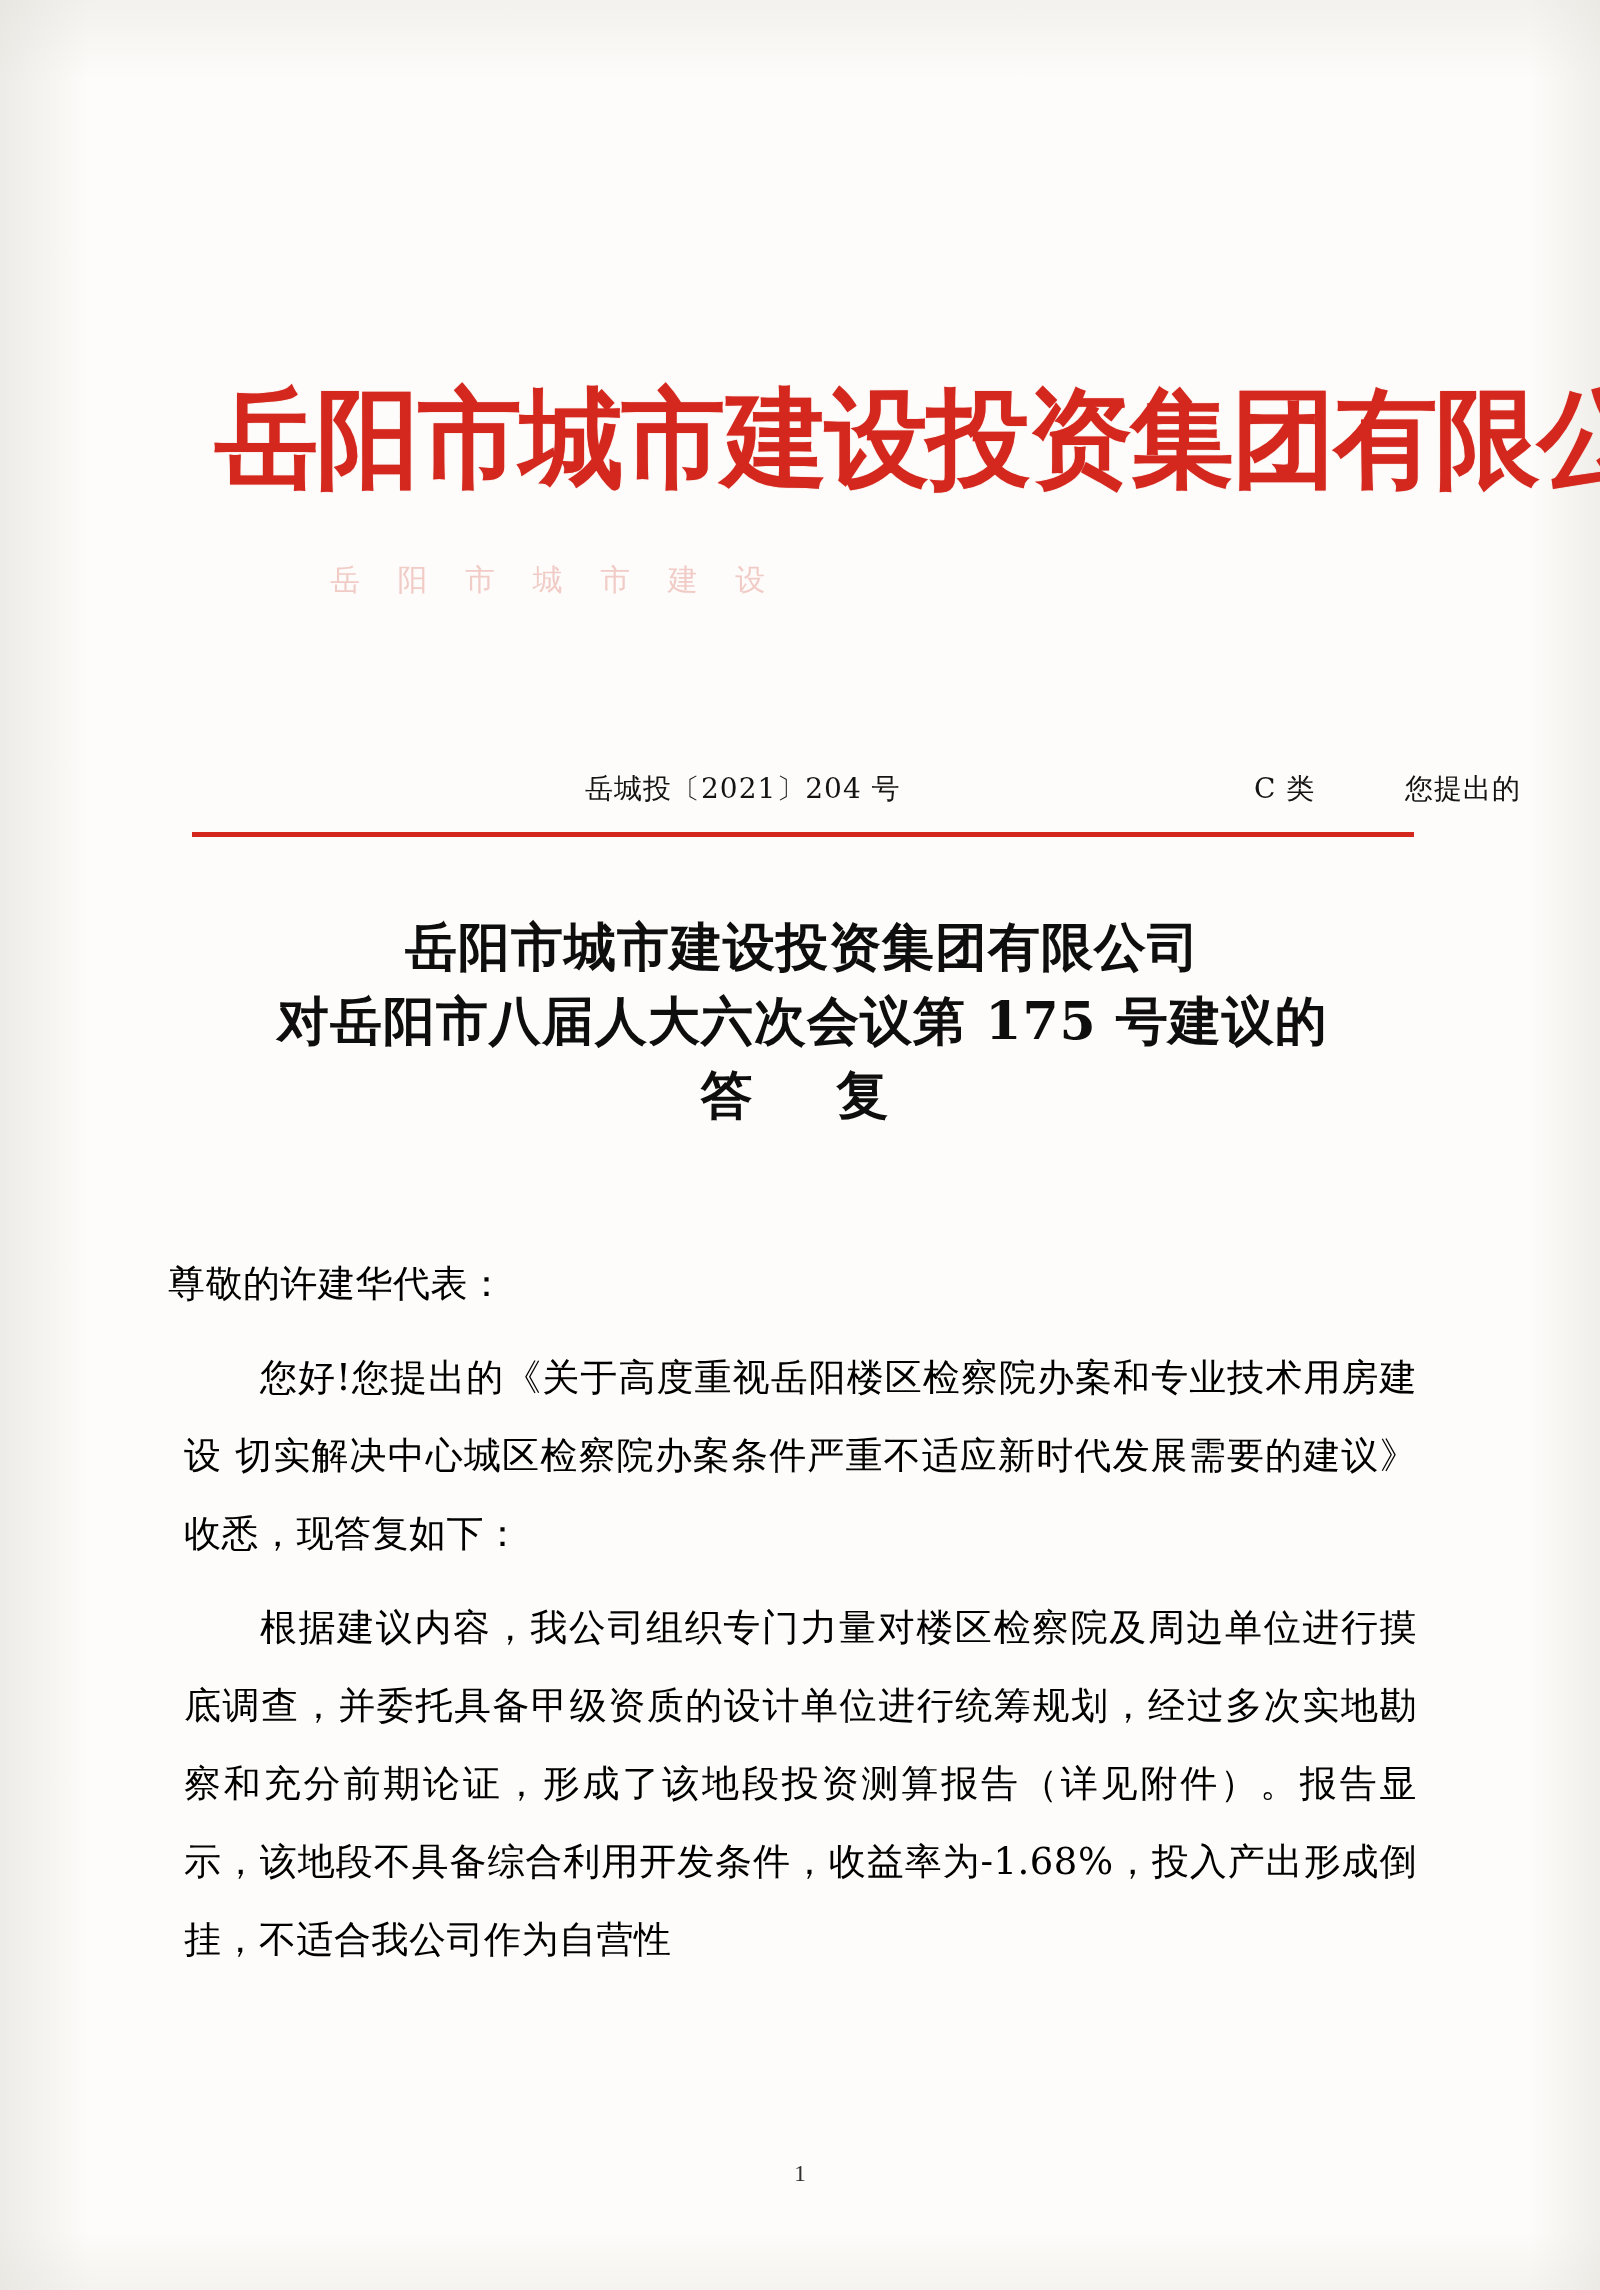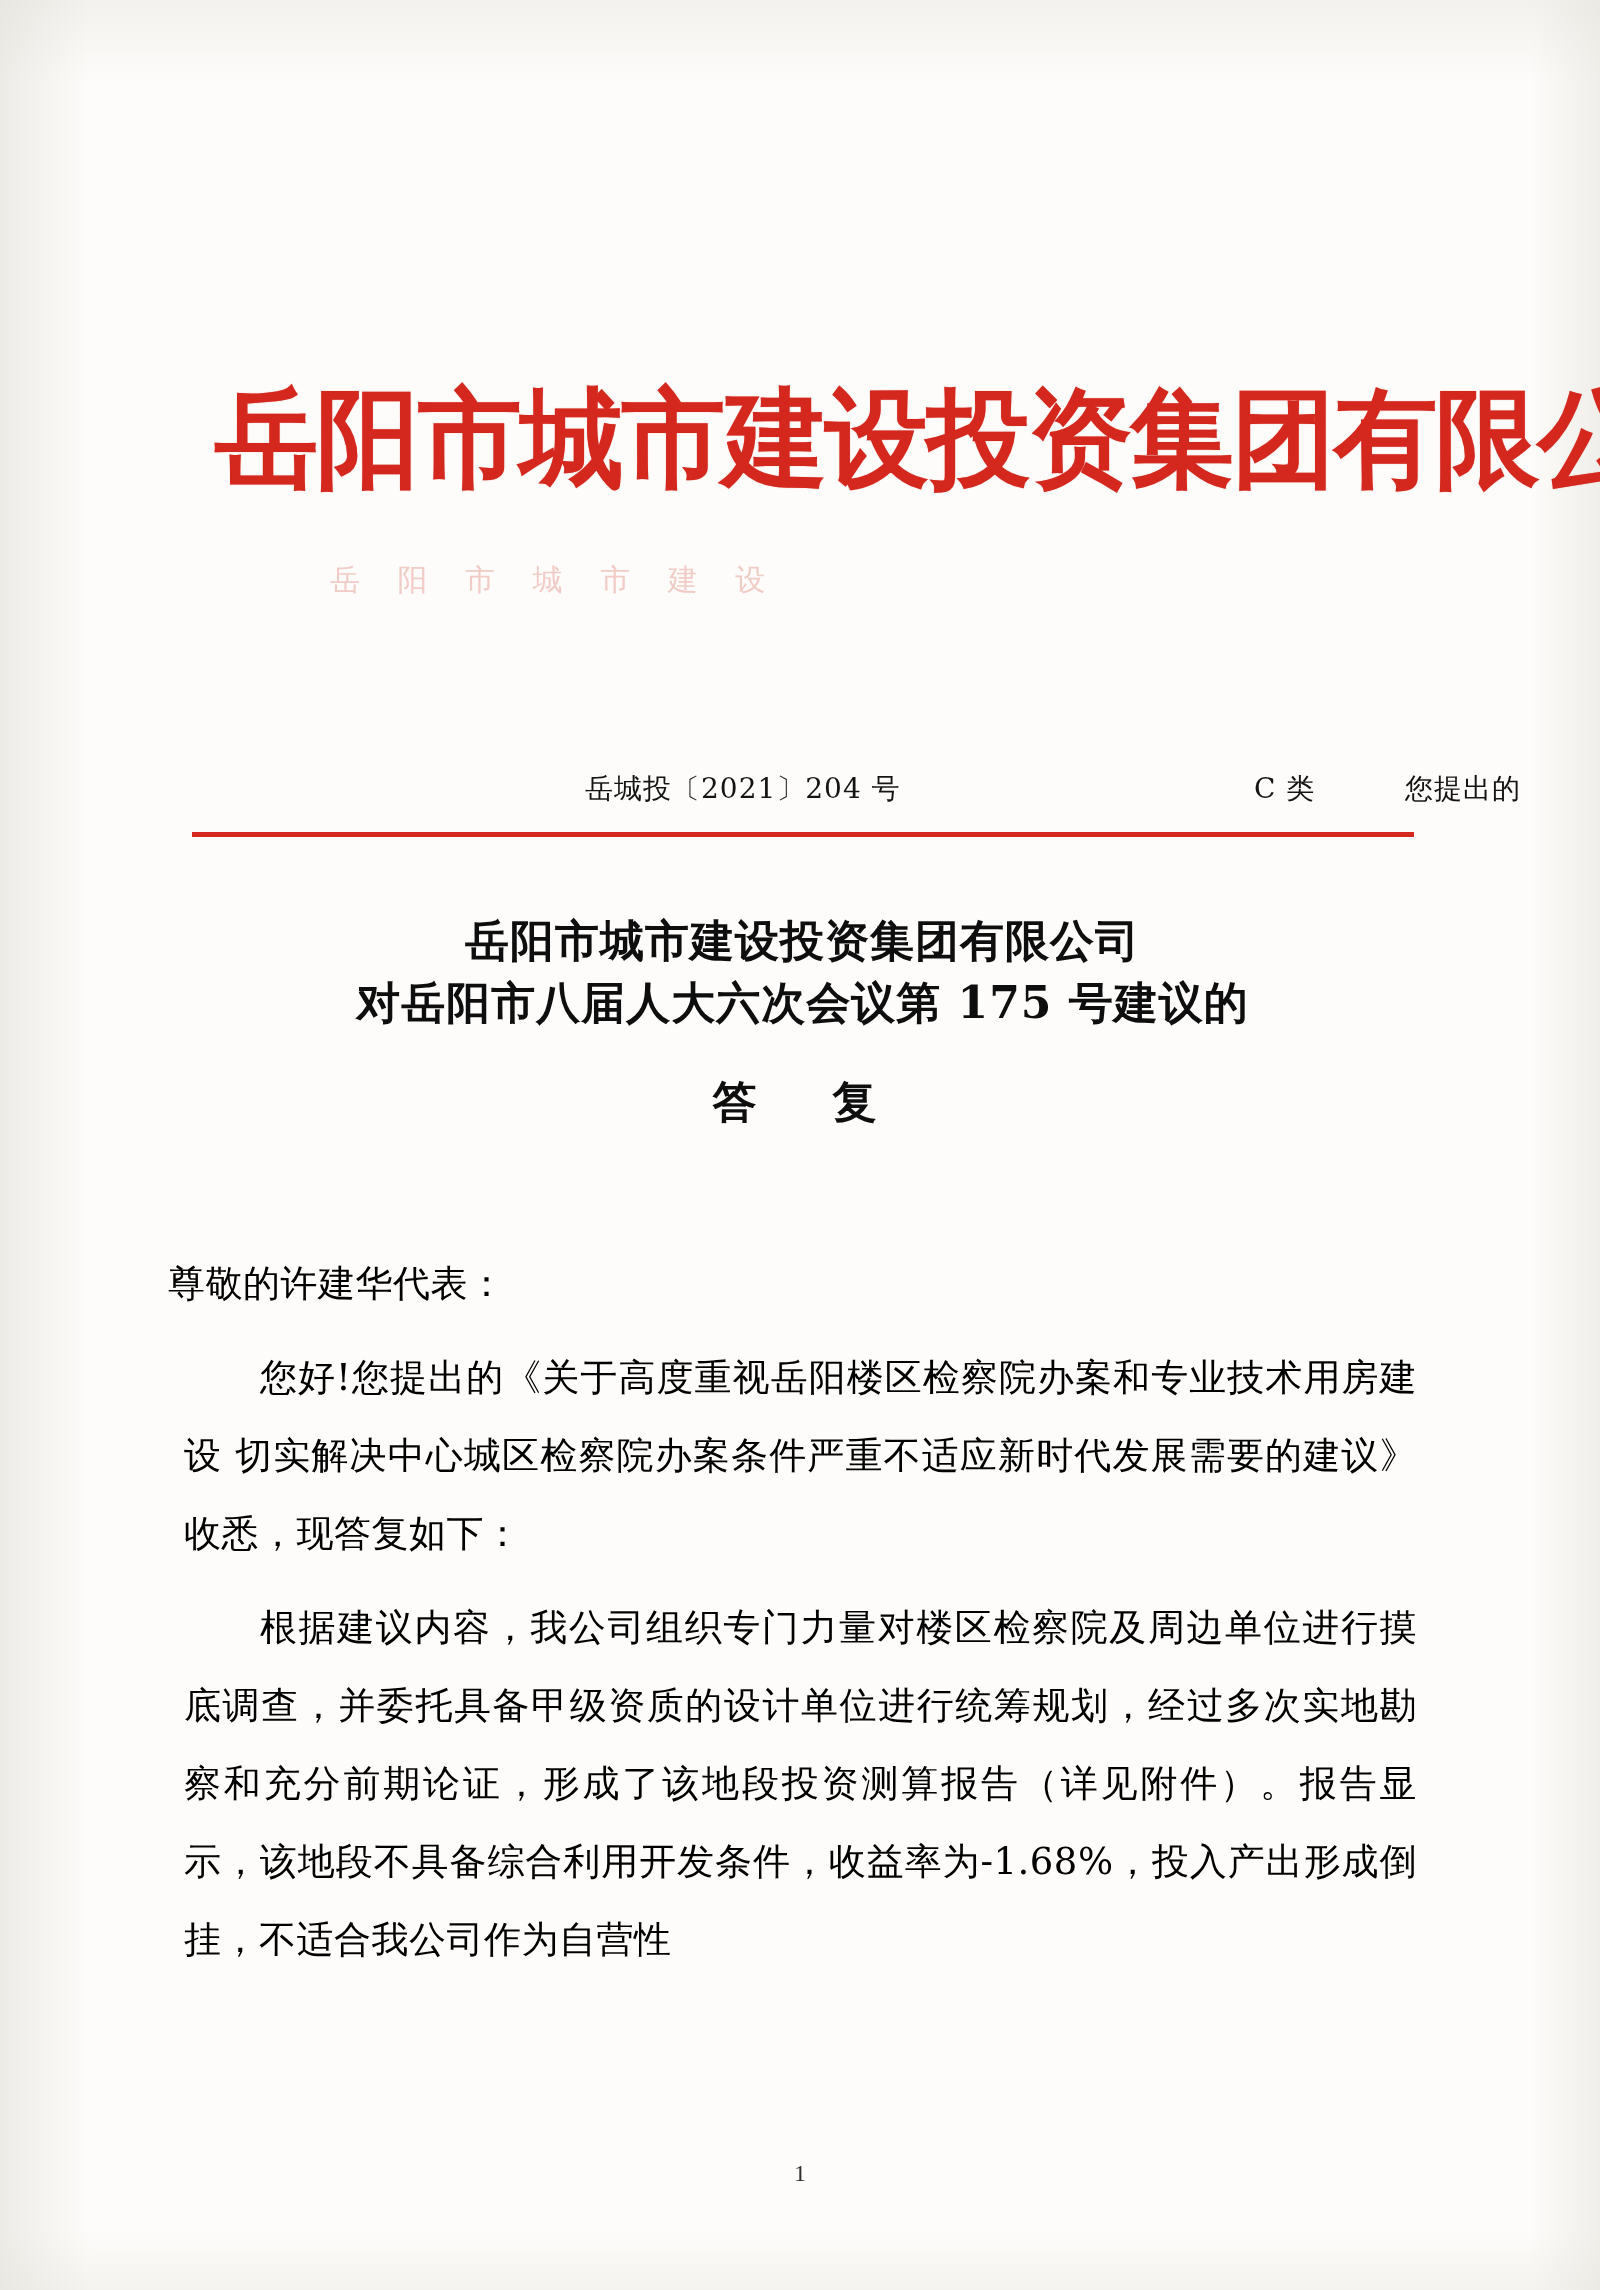--- a/index.html
+++ b/index.html
@@ -116,27 +116,27 @@
 
   
   .title-block {
     position: absolute;
     left: 190px;
     top: 910px;
     width: 1225px;
     text-align: center;
     font-family: "DejaVu Serif", "Liberation Serif", serif;
     font-weight: bold;
-    font-size: 44px;
+    font-size: 52px;
     line-height: 1.42;
     color: #0e0e0e;
     letter-spacing: 1px;
   }
   .title-line { white-space: nowrap; }
-  .title-line.wide { letter-spacing: 16px; margin-top: 36px; }
+  .title-line.wide { letter-spacing: 16px; }
 
   
   .body-text {
     position: absolute;
     left: 168px;
     top: 1245px;
     width: 1265px;
     font-family: "DejaVu Serif", "Liberation Serif", serif;
     font-size: 37px;
     line-height: 78px;

